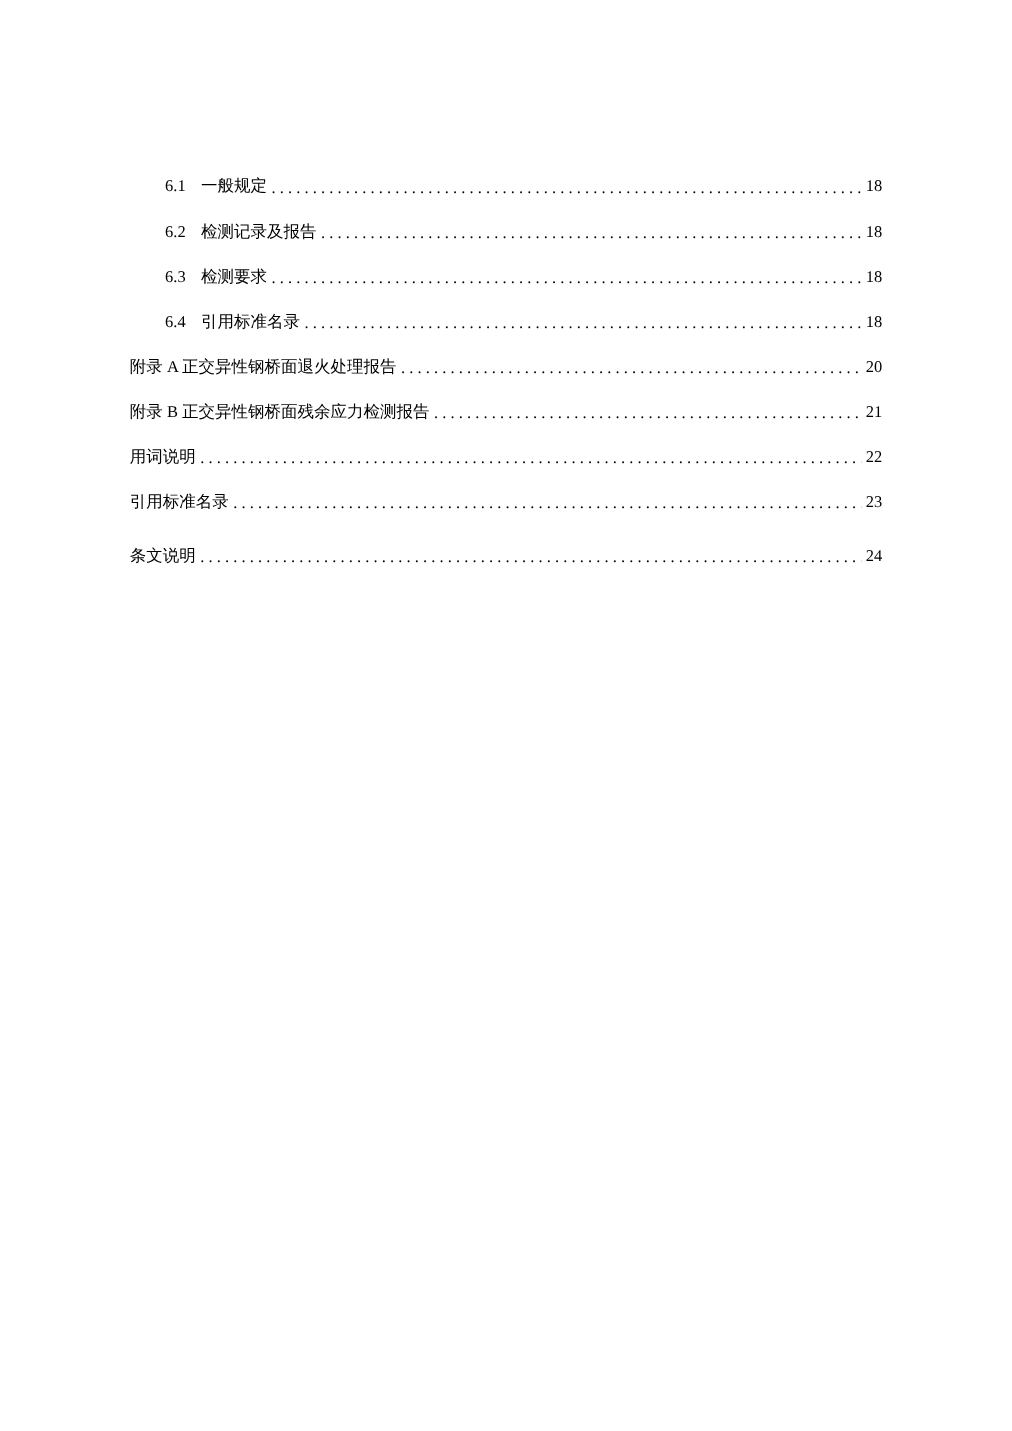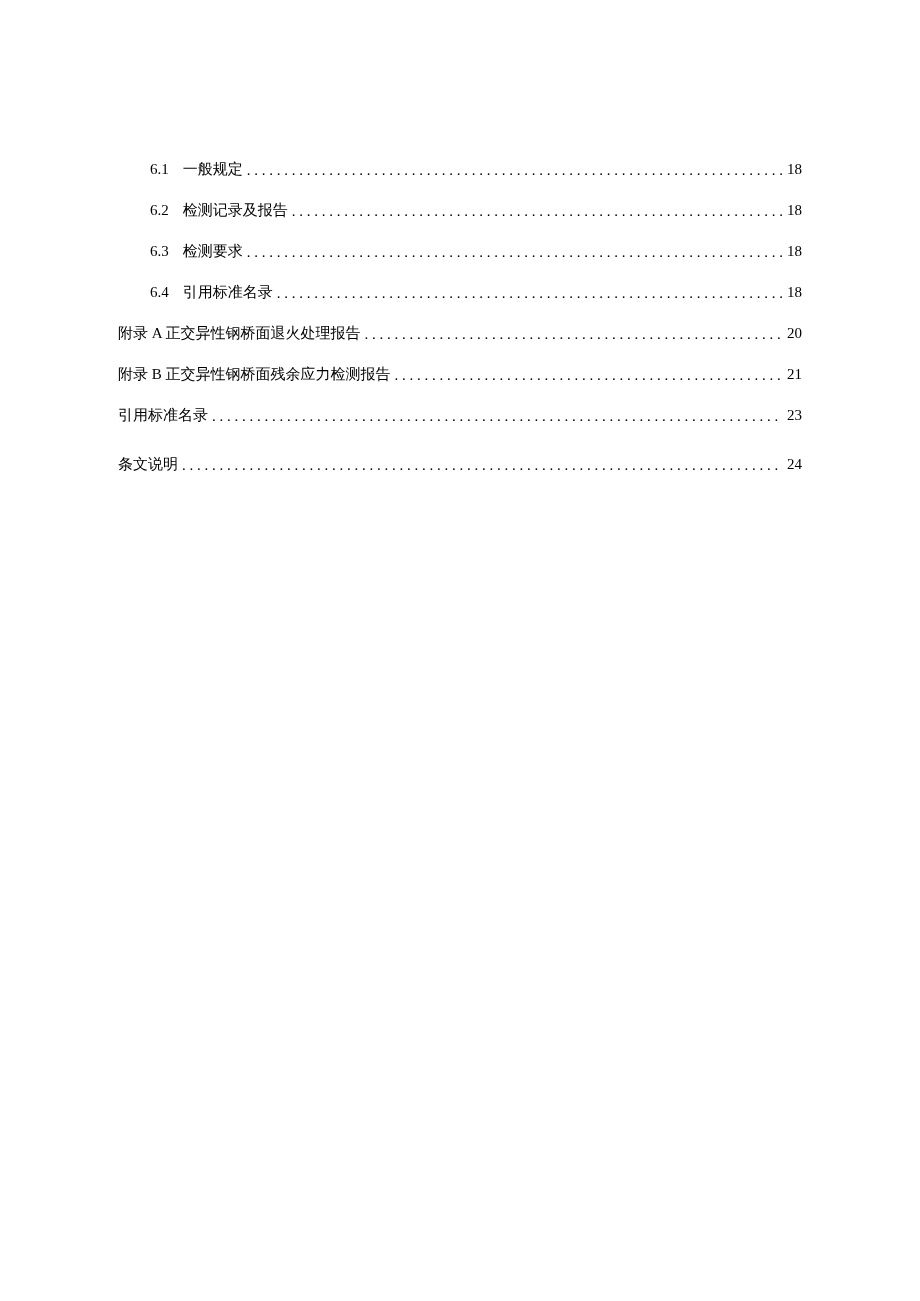--- a/index.html
+++ b/index.html
@@ -90,20 +90,25 @@
     <span class="toc-dots"></span>
     <span class="toc-page">20</span>
   </div>
 
   <div class="toc-row" style="margin-top: 7px;">
     <span class="toc-title">附录 B 正交异性钢桥面残余应力检测报告</span>
     <span class="toc-dots"></span>
     <span class="toc-page">21</span>
   </div>
 
+  <div class="toc-row" style="margin-top: 14px;">
+    <span class="toc-title">用词说明</span>
+    <span class="toc-dots"></span>
+    <span class="toc-page">22</span>
+  </div>
 
   <div class="toc-row" style="margin-top: 14px;">
     <span class="toc-title">引用标准名录</span>
     <span class="toc-dots"></span>
     <span class="toc-page">23</span>
   </div>
 
   <div class="toc-row" style="margin-top: 30px;">
     <span class="toc-title">条文说明</span>
     <span class="toc-dots"></span>

